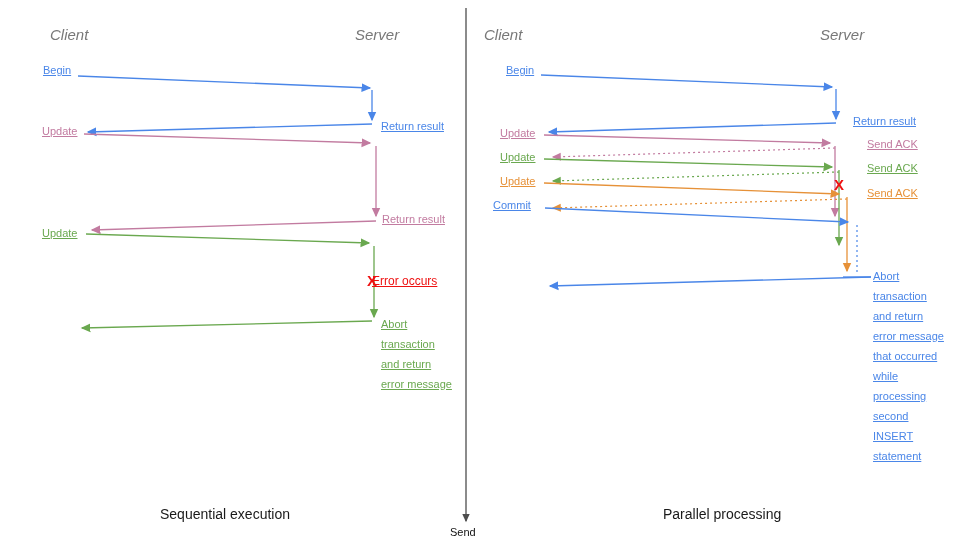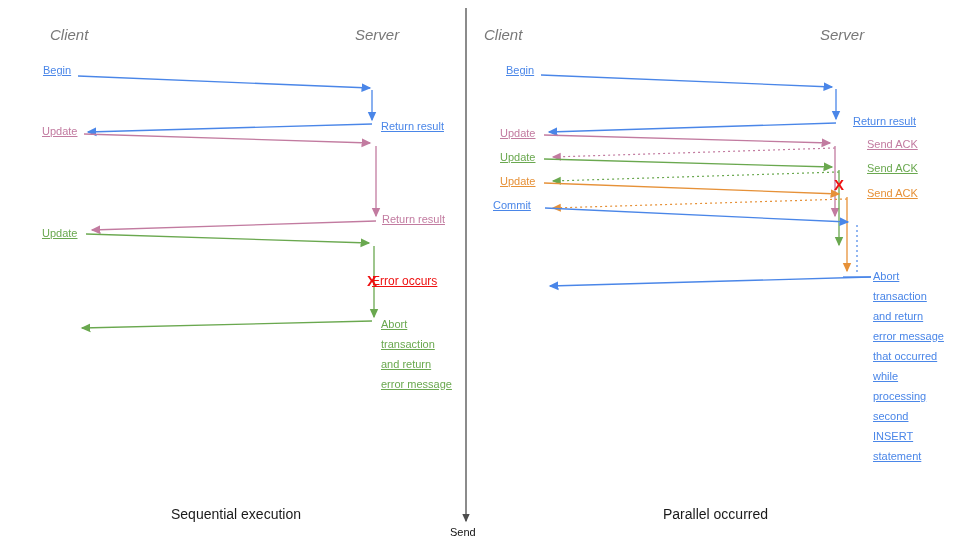--- a/index.html
+++ b/index.html
@@ -115,21 +115,21 @@
   <div class="lbl green-t" style="left:42px;top:227px;">Update</div>
 
   <div class="xmark" style="left:367px;top:272px;">X</div>
   <div class="lbl red-t" style="left:372px;top:275px;font-size:12px;">Error occurs</div>
 
   <div class="lbl green-t multiline" style="left:381px;top:314px;">Abort
 transaction
 and return
 error message</div>
 
-  <div class="caption" style="left:160px;top:506px;margin-left:11px;">Sequential execution</div>
+  <div class="caption" style="left:160px;top:506px;">Sequential execution</div>
 
   <div class="hdr" style="left:484px;top:26px;">Client</div>
   <div class="hdr" style="left:820px;top:26px;">Server</div>
 
   <div class="lbl blue-t" style="left:506px;top:64px;">Begin</div>
   <div class="lbl blue-t" style="left:853px;top:115px;">Return result</div>
 
   <div class="lbl pink-t" style="left:500px;top:127px;">Update</div>
   <div class="lbl pink-t" style="left:867px;top:138px;">Send ACK</div>
 
@@ -147,17 +147,17 @@
 transaction
 and return
 error message
 that occurred
 while
 processing
 second
 INSERT
 statement</div>
 
-  <div class="caption" style="left:663px;top:506px;">Parallel occurred</div>
+  <div class="caption" style="left:663px;top:506px;">Parallel processing</div>
 
   <div class="time-lbl" style="left:450px;top:526px;">Send</div>
 
 </div>
 
 </body></html>

